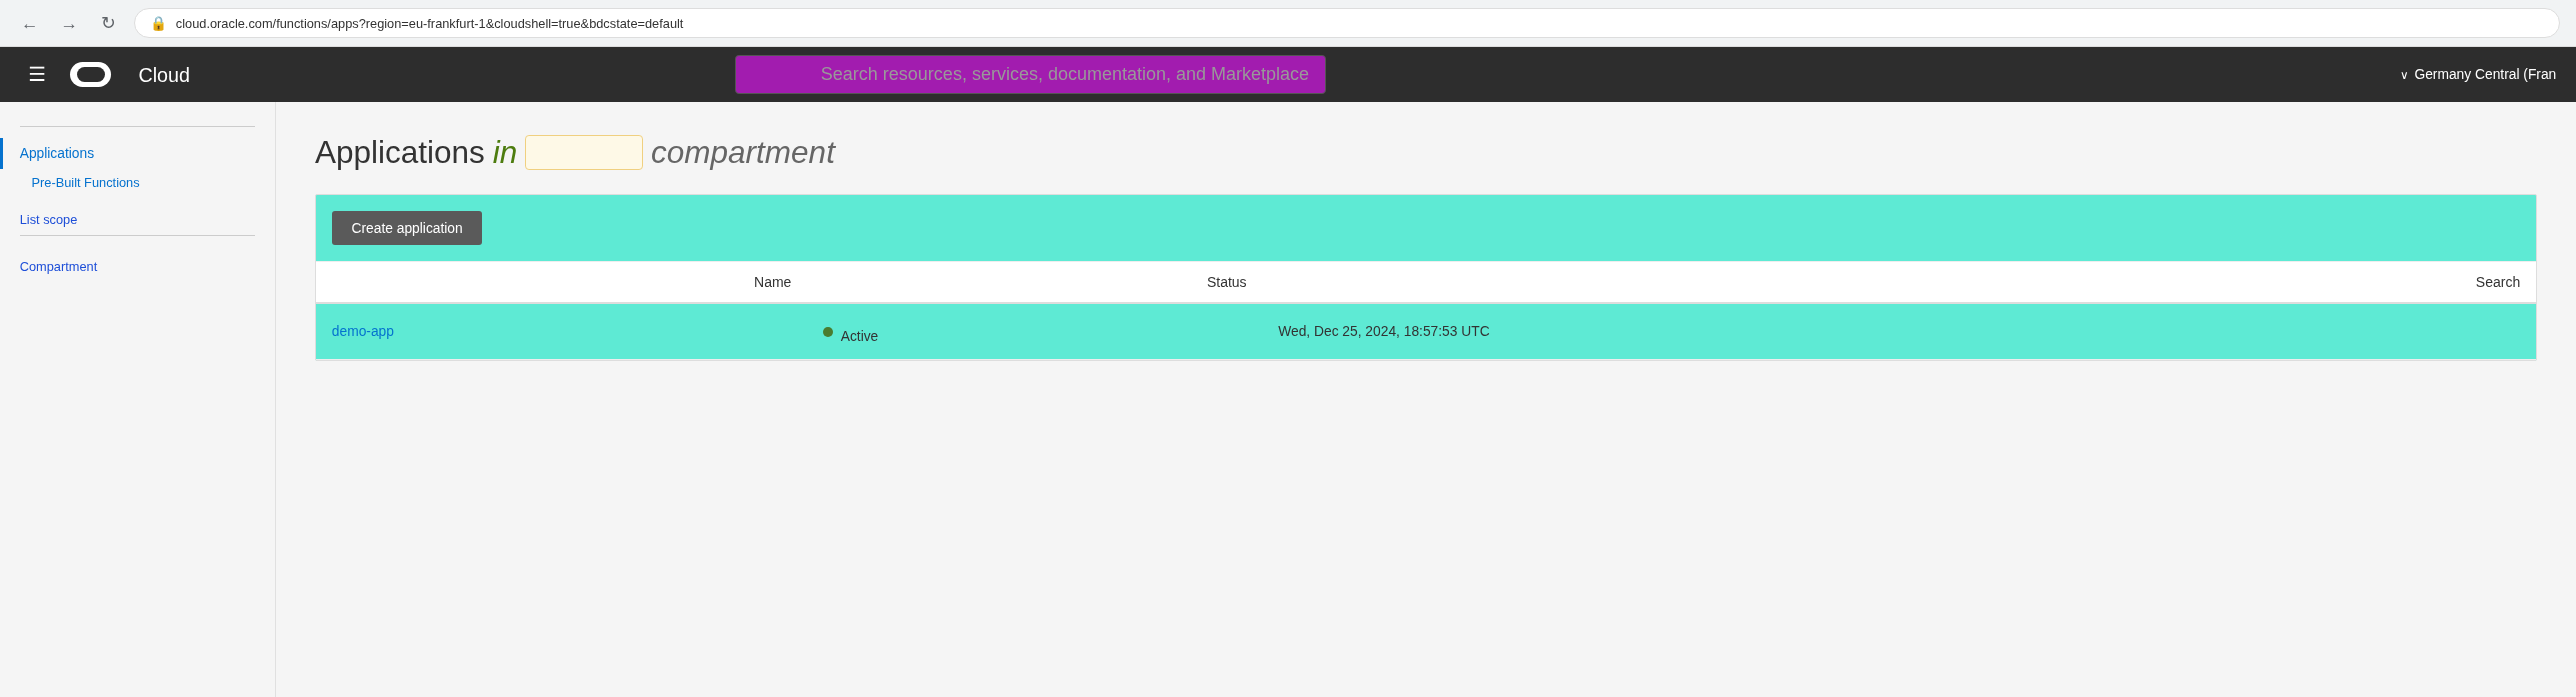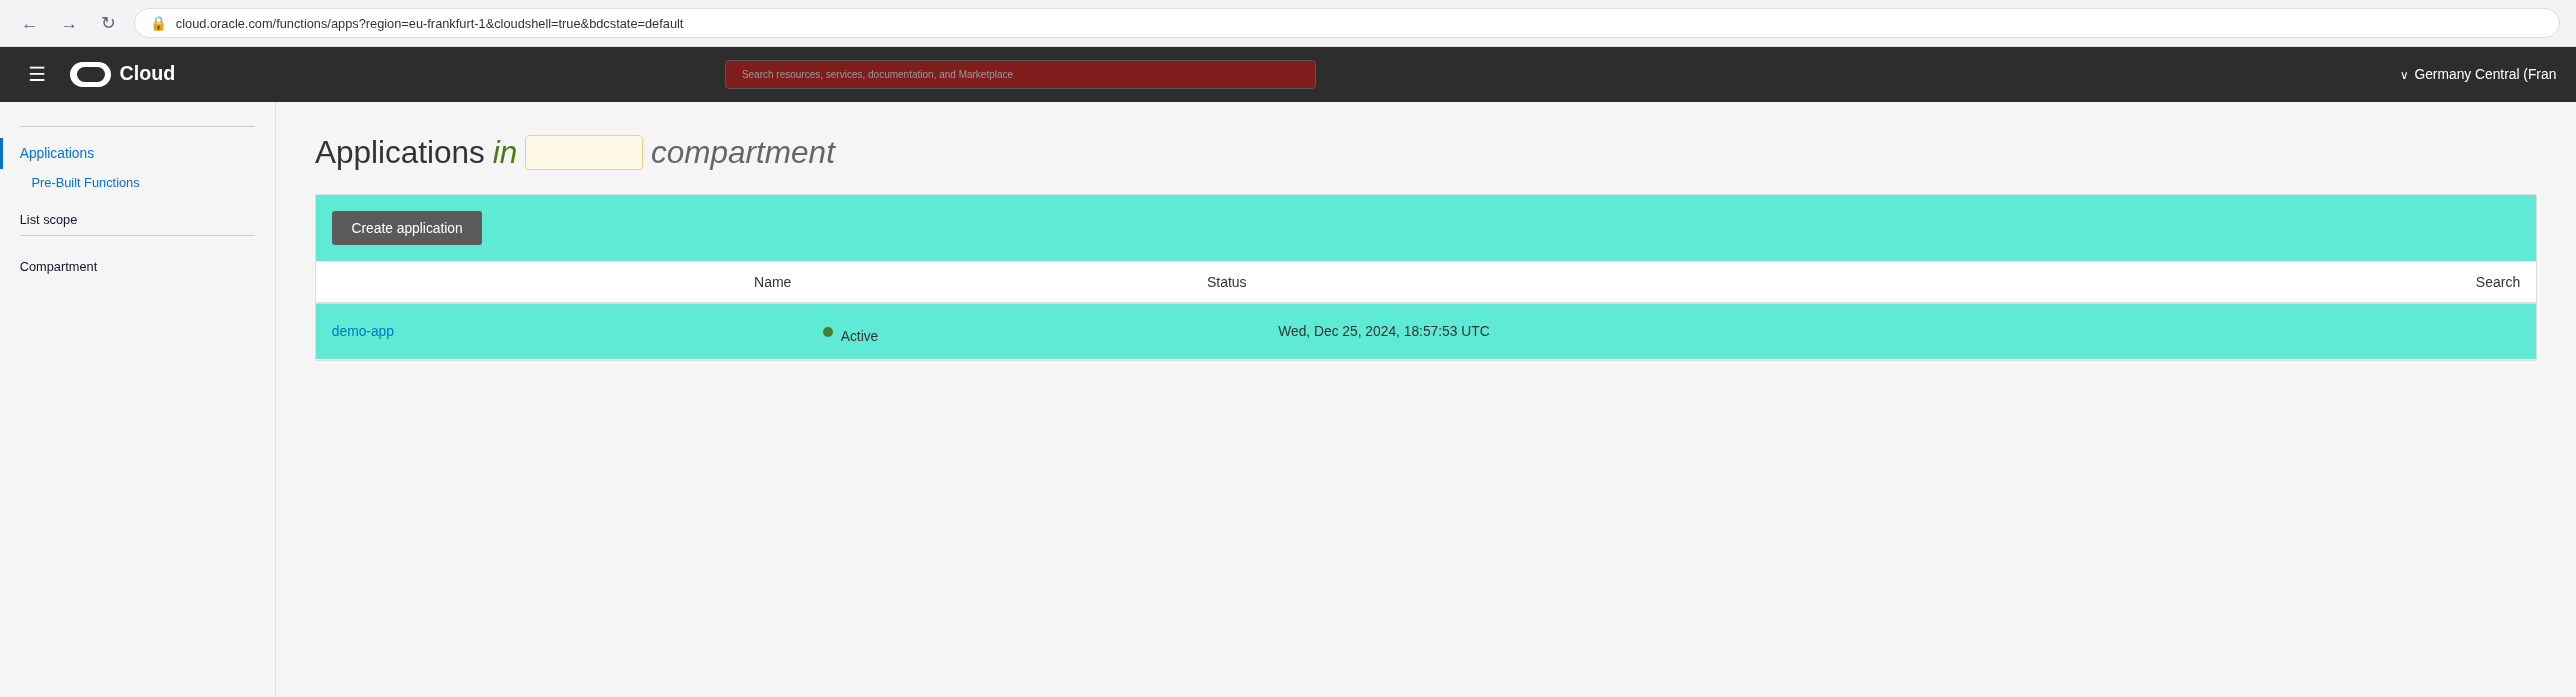--- a/index.html
+++ b/index.html
@@ -46,48 +46,49 @@
       gap: 15.8px;
       position: relative;
     }
     .hamburger-btn {
       background: none; border: none; cursor: pointer;
       color: #fff; font-size: 19.7px;
       display: flex; align-items: center; justify-content: center;
       width: 35px; height: 35px;
     }
     .oci-logo {
-      display: flex; align-items: flex-start; gap: 8px;
-      color: #fff; font-size: 19.7px; font-weight: 700;
+      display: flex; align-items: flex-end; gap: 27px;
+      color: #fff; font-size: 19.7px; font-weight: 400;
     }
     .oci-logo-icon {
       width: 41px; height: 25.6px;
       background: #fff;
       border-radius: 12.8px;
       display: flex; align-items: center; justify-content: center;
     }
     .oci-logo-icon-inner {
       width: 27.6px; height: 15.8px;
       background: #2d2d2d;
       border-radius: 7.9px;
     }
     .oci-search {
       flex: 1;
       max-width: 591px;
       margin: 0 auto;
     }
     .oci-search input {
       width: 100%;
-      background: #7f1d1d;
+      background: #a21caf;
       border: 1px solid #555;
       border-radius: 3.9px;
       padding: 7.9px 15.8px;
       color: #ccc;
-      font-size: 10px;
+      font-size: 18px;
       outline: none;
+      text-align: right;
     }
     .oci-search input::placeholder { color: #999; }
     .oci-region {
       color: #fff;
       font-size: 13.8px;
       display: flex; align-items: center; gap: 5.9px;
       cursor: pointer;
       margin-left: auto;
     }
     .oci-region-chevron { font-size: 11.8px; }
@@ -134,21 +135,21 @@
     .sidebar-sub-item {
       padding: 5.9px 19.7px 5.9px 31.5px;
       font-size: 12.8px;
       color: #0572ce;
       cursor: pointer;
       text-decoration: none;
       display: block;
     }
     .sidebar-section-title2 {
       font-size: 12.8px;
-      color: #0f172a;
+      color: #1d4ed8;
       padding: 15.8px 19.7px 3.9px 19.7px;
       font-weight: 400;
     }
     .sidebar-divider2 {
       border: none;
       border-top: 1px solid #ccc;
       margin: 3.9px 19.7px 7.9px 19.7px;
     }
 
     

